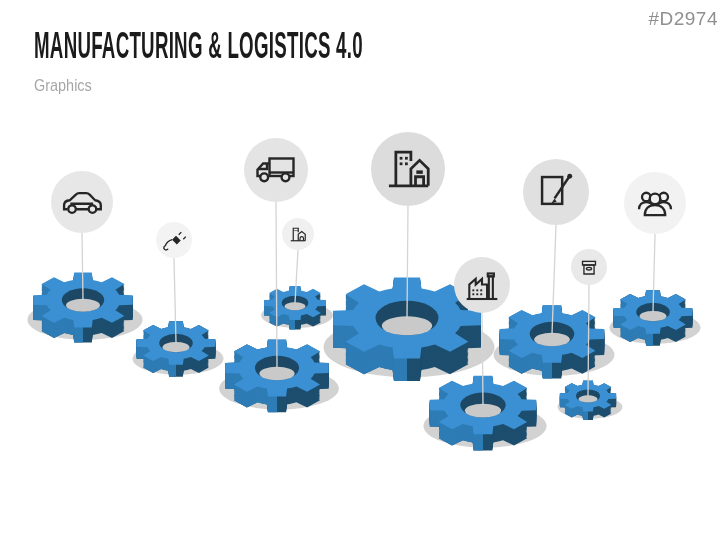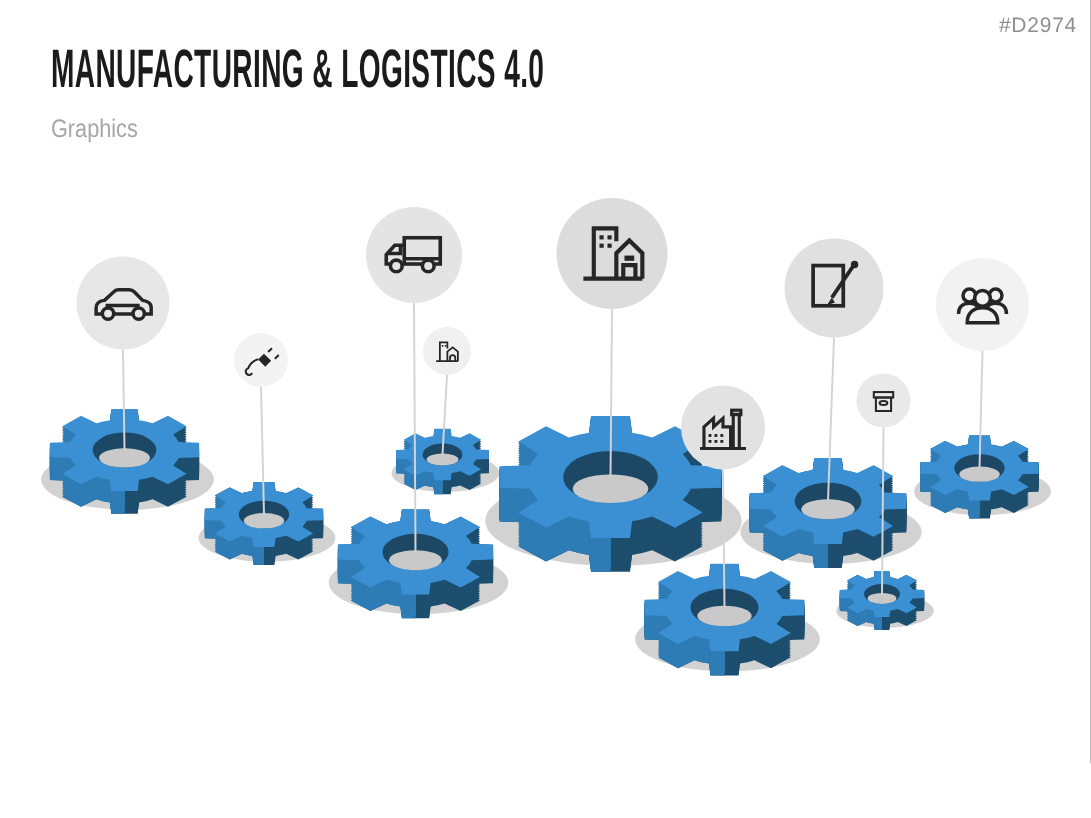--- a/index.html
+++ b/index.html
@@ -11,21 +11,21 @@
     position:absolute;left:34px;top:28px;font-size:36px;font-weight:700;
     color:var(--title-color,#1b1b1b);white-space:nowrap;line-height:1;
     transform:scaleX(0.52);transform-origin:left top;letter-spacing:.5px;
   }
   .subtitle{
     position:absolute;left:34px;top:77px;font-size:17px;font-weight:400;
     color:var(--subtitle-color,#a6a6a6);white-space:nowrap;line-height:1;
     transform:scaleX(0.85);transform-origin:left top;
   }
   .code{
-    position:absolute;right:9px;top:9px;font-size:14px;letter-spacing:.5px;
+    position:absolute;right:9px;top:9px;font-size:19px;letter-spacing:.5px;
     color:var(--code-color,#8f8f8f);line-height:1;
   }
   #diagram{position:absolute;left:0;top:0;}
 </style>
 </head>
 <body>
 
 <div id="slide" style="--title-color: #1b1b1b; --subtitle-color: #a6a6a6; --code-color: #8f8f8f;">
   <div class="title">MANUFACTURING &amp; LOGISTICS 4.0</div>
   <div class="subtitle">Graphics</div>

